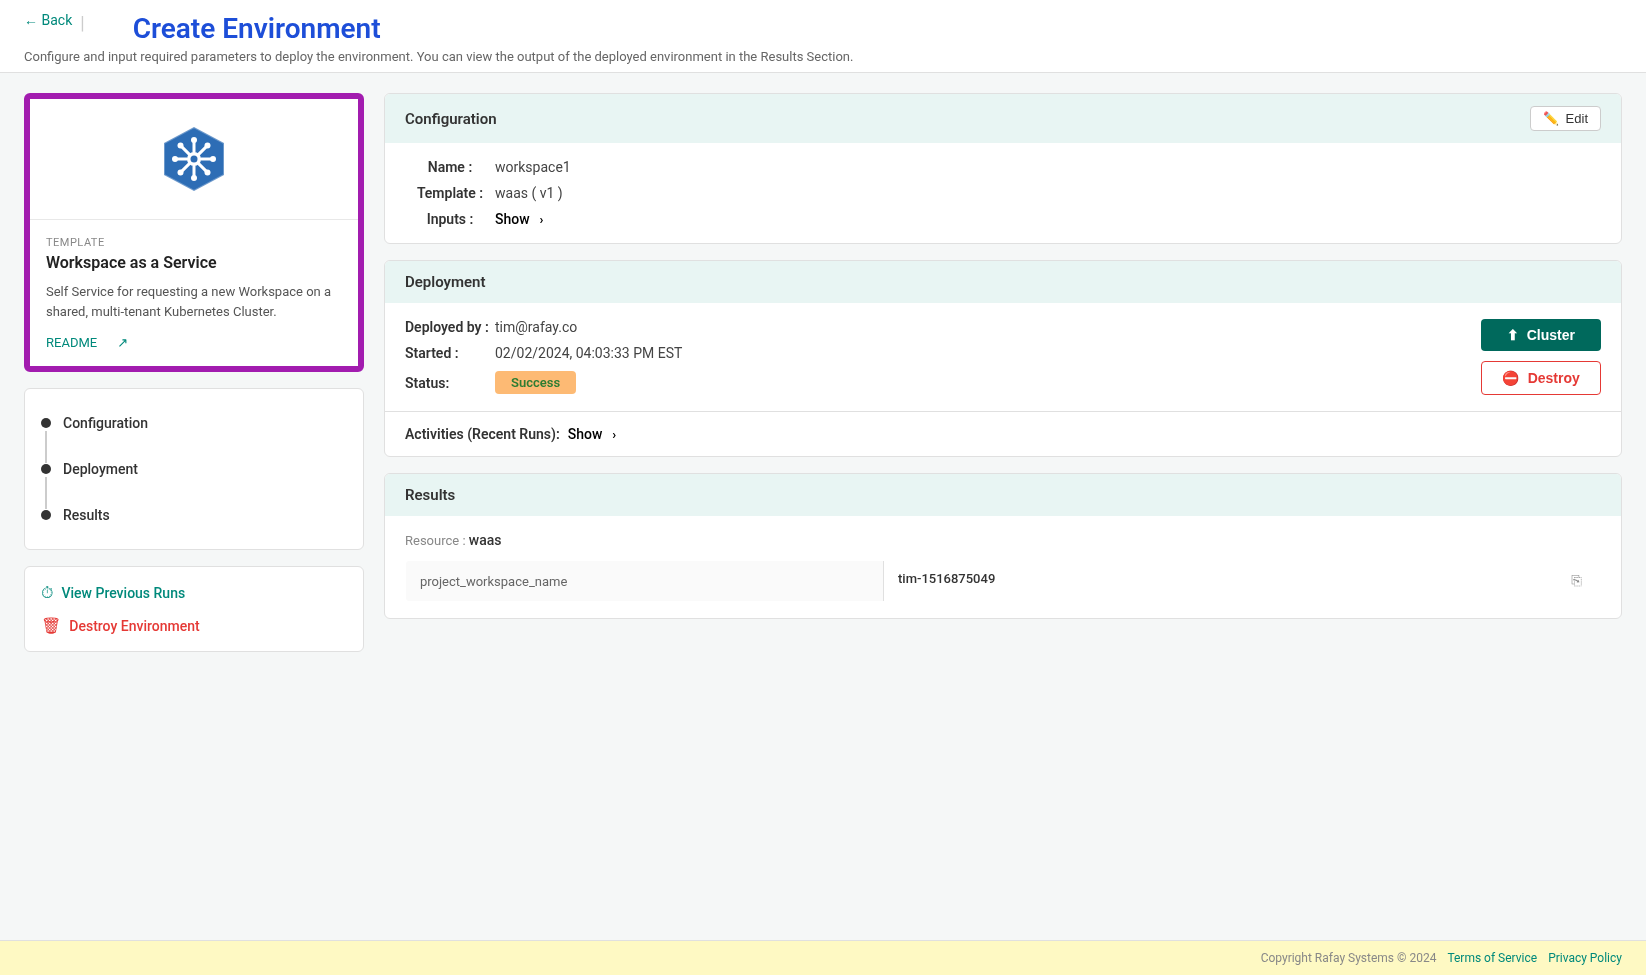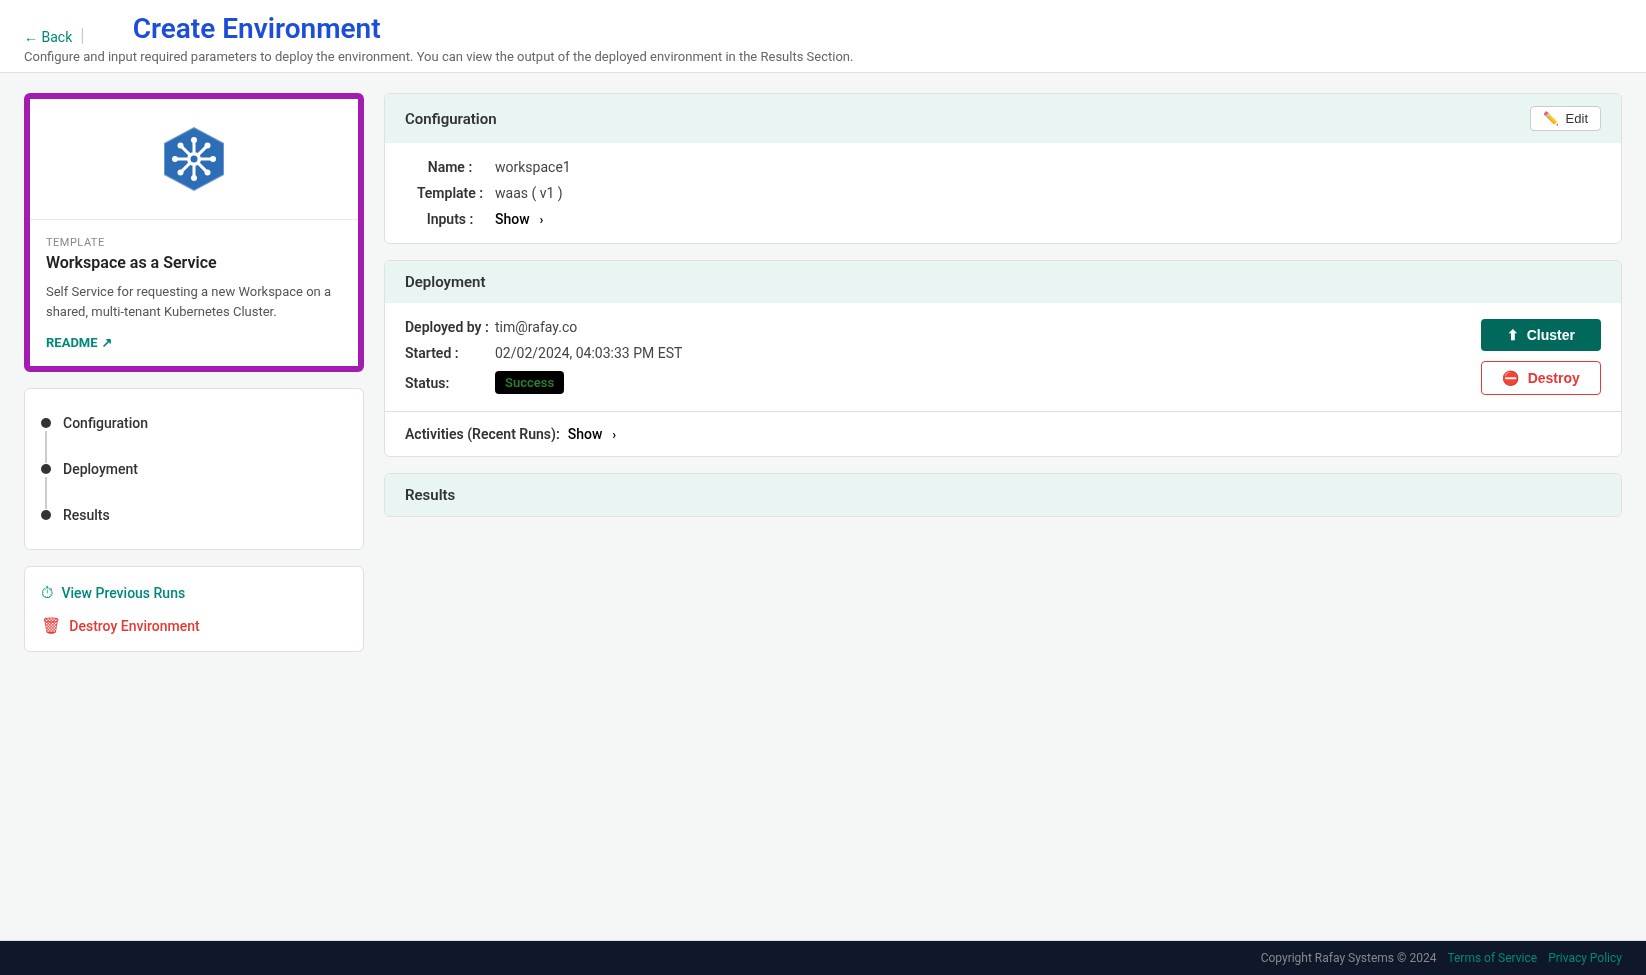--- a/index.html
+++ b/index.html
@@ -5,21 +5,21 @@
     * { box-sizing: border-box; margin: 0; padding: 0; }
     body { font-family: -apple-system, BlinkMacSystemFont, 'Segoe UI', Roboto, sans-serif; font-size: 14px; background: #f5f7f7; color: #333; min-height: 975px; }
 
     .top-header {
       background: #fff;
       padding: 12px 24px 8px;
       border-bottom: 1px solid #e0e0e0;
     }
     .breadcrumb-row {
       display: flex;
-      align-items: flex-end;
+      align-items: flex-start;
       gap: 8px;
       margin-bottom: 4px;
     }
     .back-link {
       color: #00897b;
       text-decoration: none;
       font-size: 14px;
       display: flex;
       align-items: center;
       gap: 4px;
@@ -101,24 +101,24 @@
       font-size: 13px;
       color: #555;
       line-height: 1.5;
       margin-bottom: 14px;
     }
 
     .readme-link {
       color: #00897b;
       text-decoration: none;
       font-size: 13px;
-      font-weight: 700;
-      display: flex;
-      align-items: center;
-      gap: 4px;
+      font-weight: 400;
+      display: flex;
+      align-items: center;
+      gap: 20px;
     }
 
     .nav-card {
       background: #fff;
       border: 1px solid #e0e0e0;
       border-radius: 6px;
       padding: 20px 16px;
     }
 
     .nav-item {
@@ -296,23 +296,23 @@
       font-weight: 600;
       cursor: pointer;
       display: flex;
       align-items: center;
       gap: 8px;
       min-width: 120px;
       justify-content: center;
     }
 
     .status-badge {
-      background: #000000;
+      background: #fdba74;
       color: #2e7d32;
-      padding: 4px 10px;
+      padding: 4px 16px;
       border-radius: 4px;
       font-size: 13px;
       font-weight: 600;
       display: inline-block;
     }
 
     
     .activities-row {
       padding: 14px 20px;
       display: flex;
@@ -385,21 +385,21 @@
       float: right;
     }
 
     
     .footer {
       position: fixed;
       bottom: 0;
       left: 0;
       right: 0;
       padding: 10px 24px;
-      background: #0f172a;
+      background: #fef9c3;
       border-top: 1px solid #e0e0e0;
       text-align: right;
       font-size: 12px;
       color: #888;
     }
 
     .footer a {
       color: #00897b;
       text-decoration: none;
       margin-left: 8px;
@@ -562,20 +562,39 @@
           <span>Show</span>
           <span class="chevron">›</span>
         </a>
       </div>
     </div>
 
     <div class="section-card">
       <div class="section-header">
         <span class="section-title">Results</span>
       </div>
+      <div class="results-body">
+        <div class="resource-label">
+          <span>Resource :</span>
+          <span class="resource-value">waas</span>
+        </div>
+        <table class="result-table">
+          <tbody>
+              <tr>
+            <td>project_workspace_name</td>
+            <td>
+              <span>tim-1516875049</span>
+              <button class="copy-btn" title="Copy">
+                <span>⎘</span>
+              </button>
+            </td>
+          </tr>
+        </tbody>
+          </table>
+      </div>
     </div>
 
   </div>
 </div>
 
 <div class="footer">
   <span>Copyright Rafay Systems © 2024</span>
   <a href="#">Terms of Service</a>
   <a href="#">Privacy Policy</a>
 </div>

